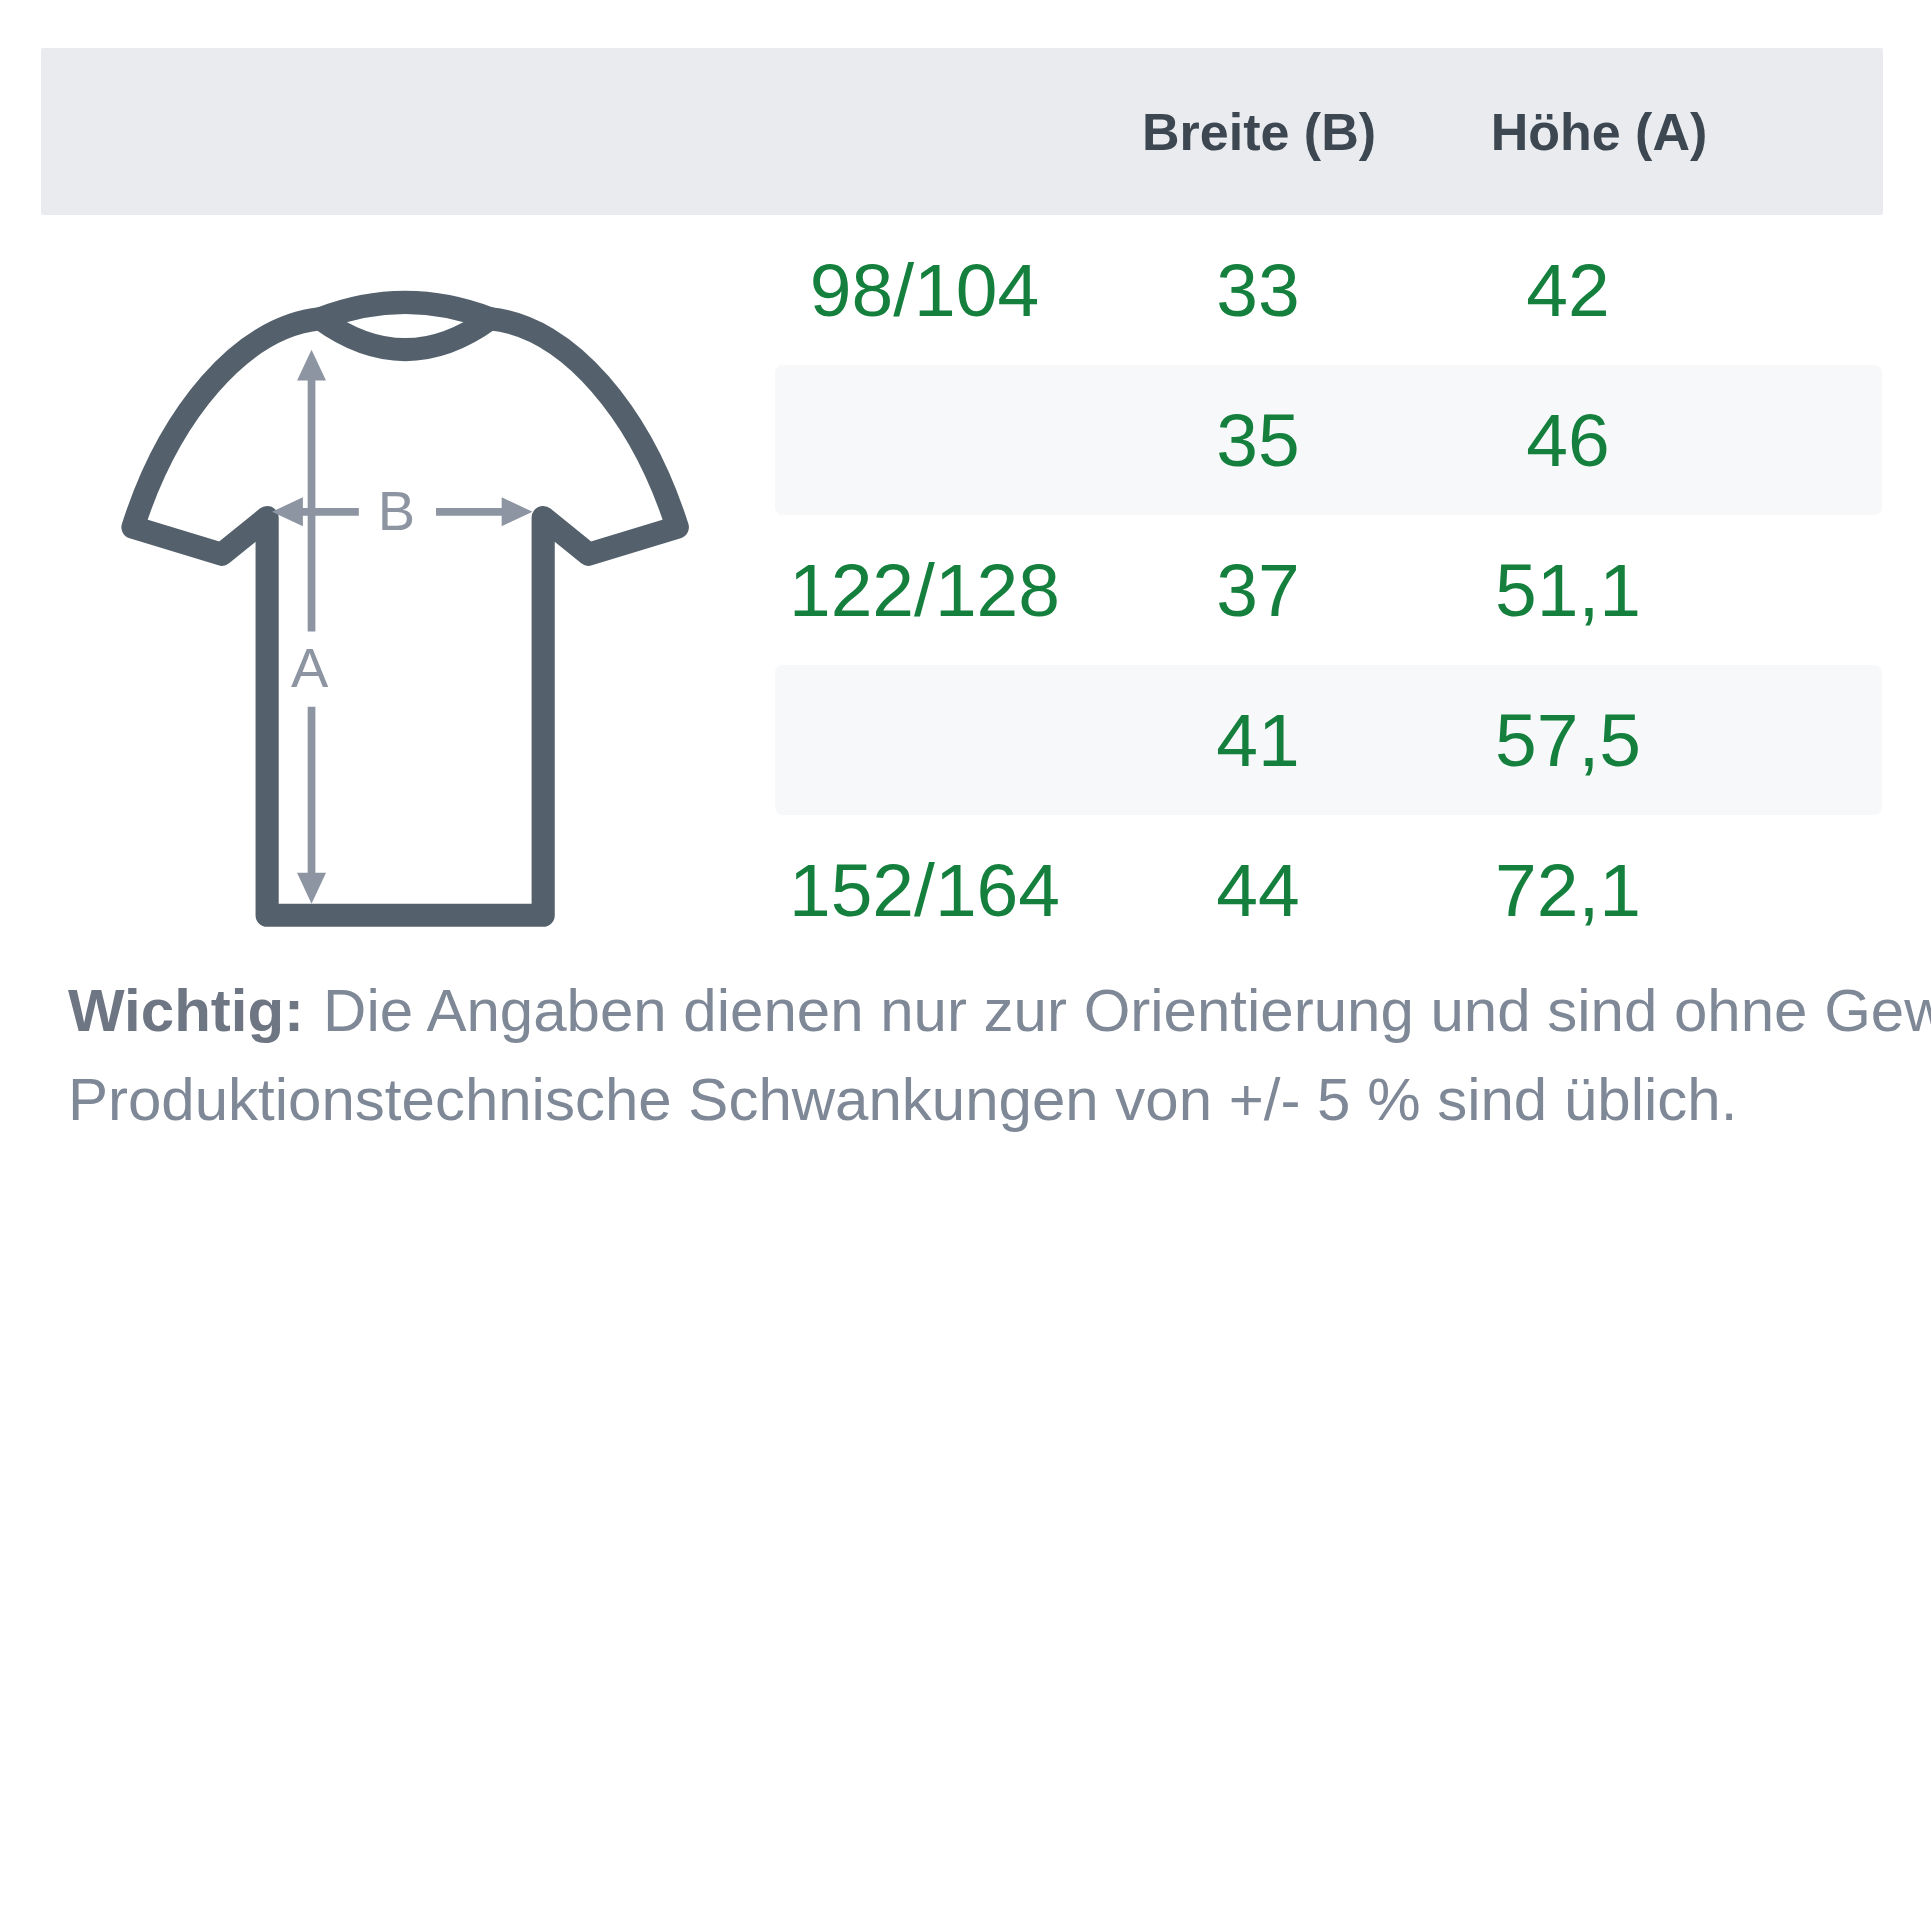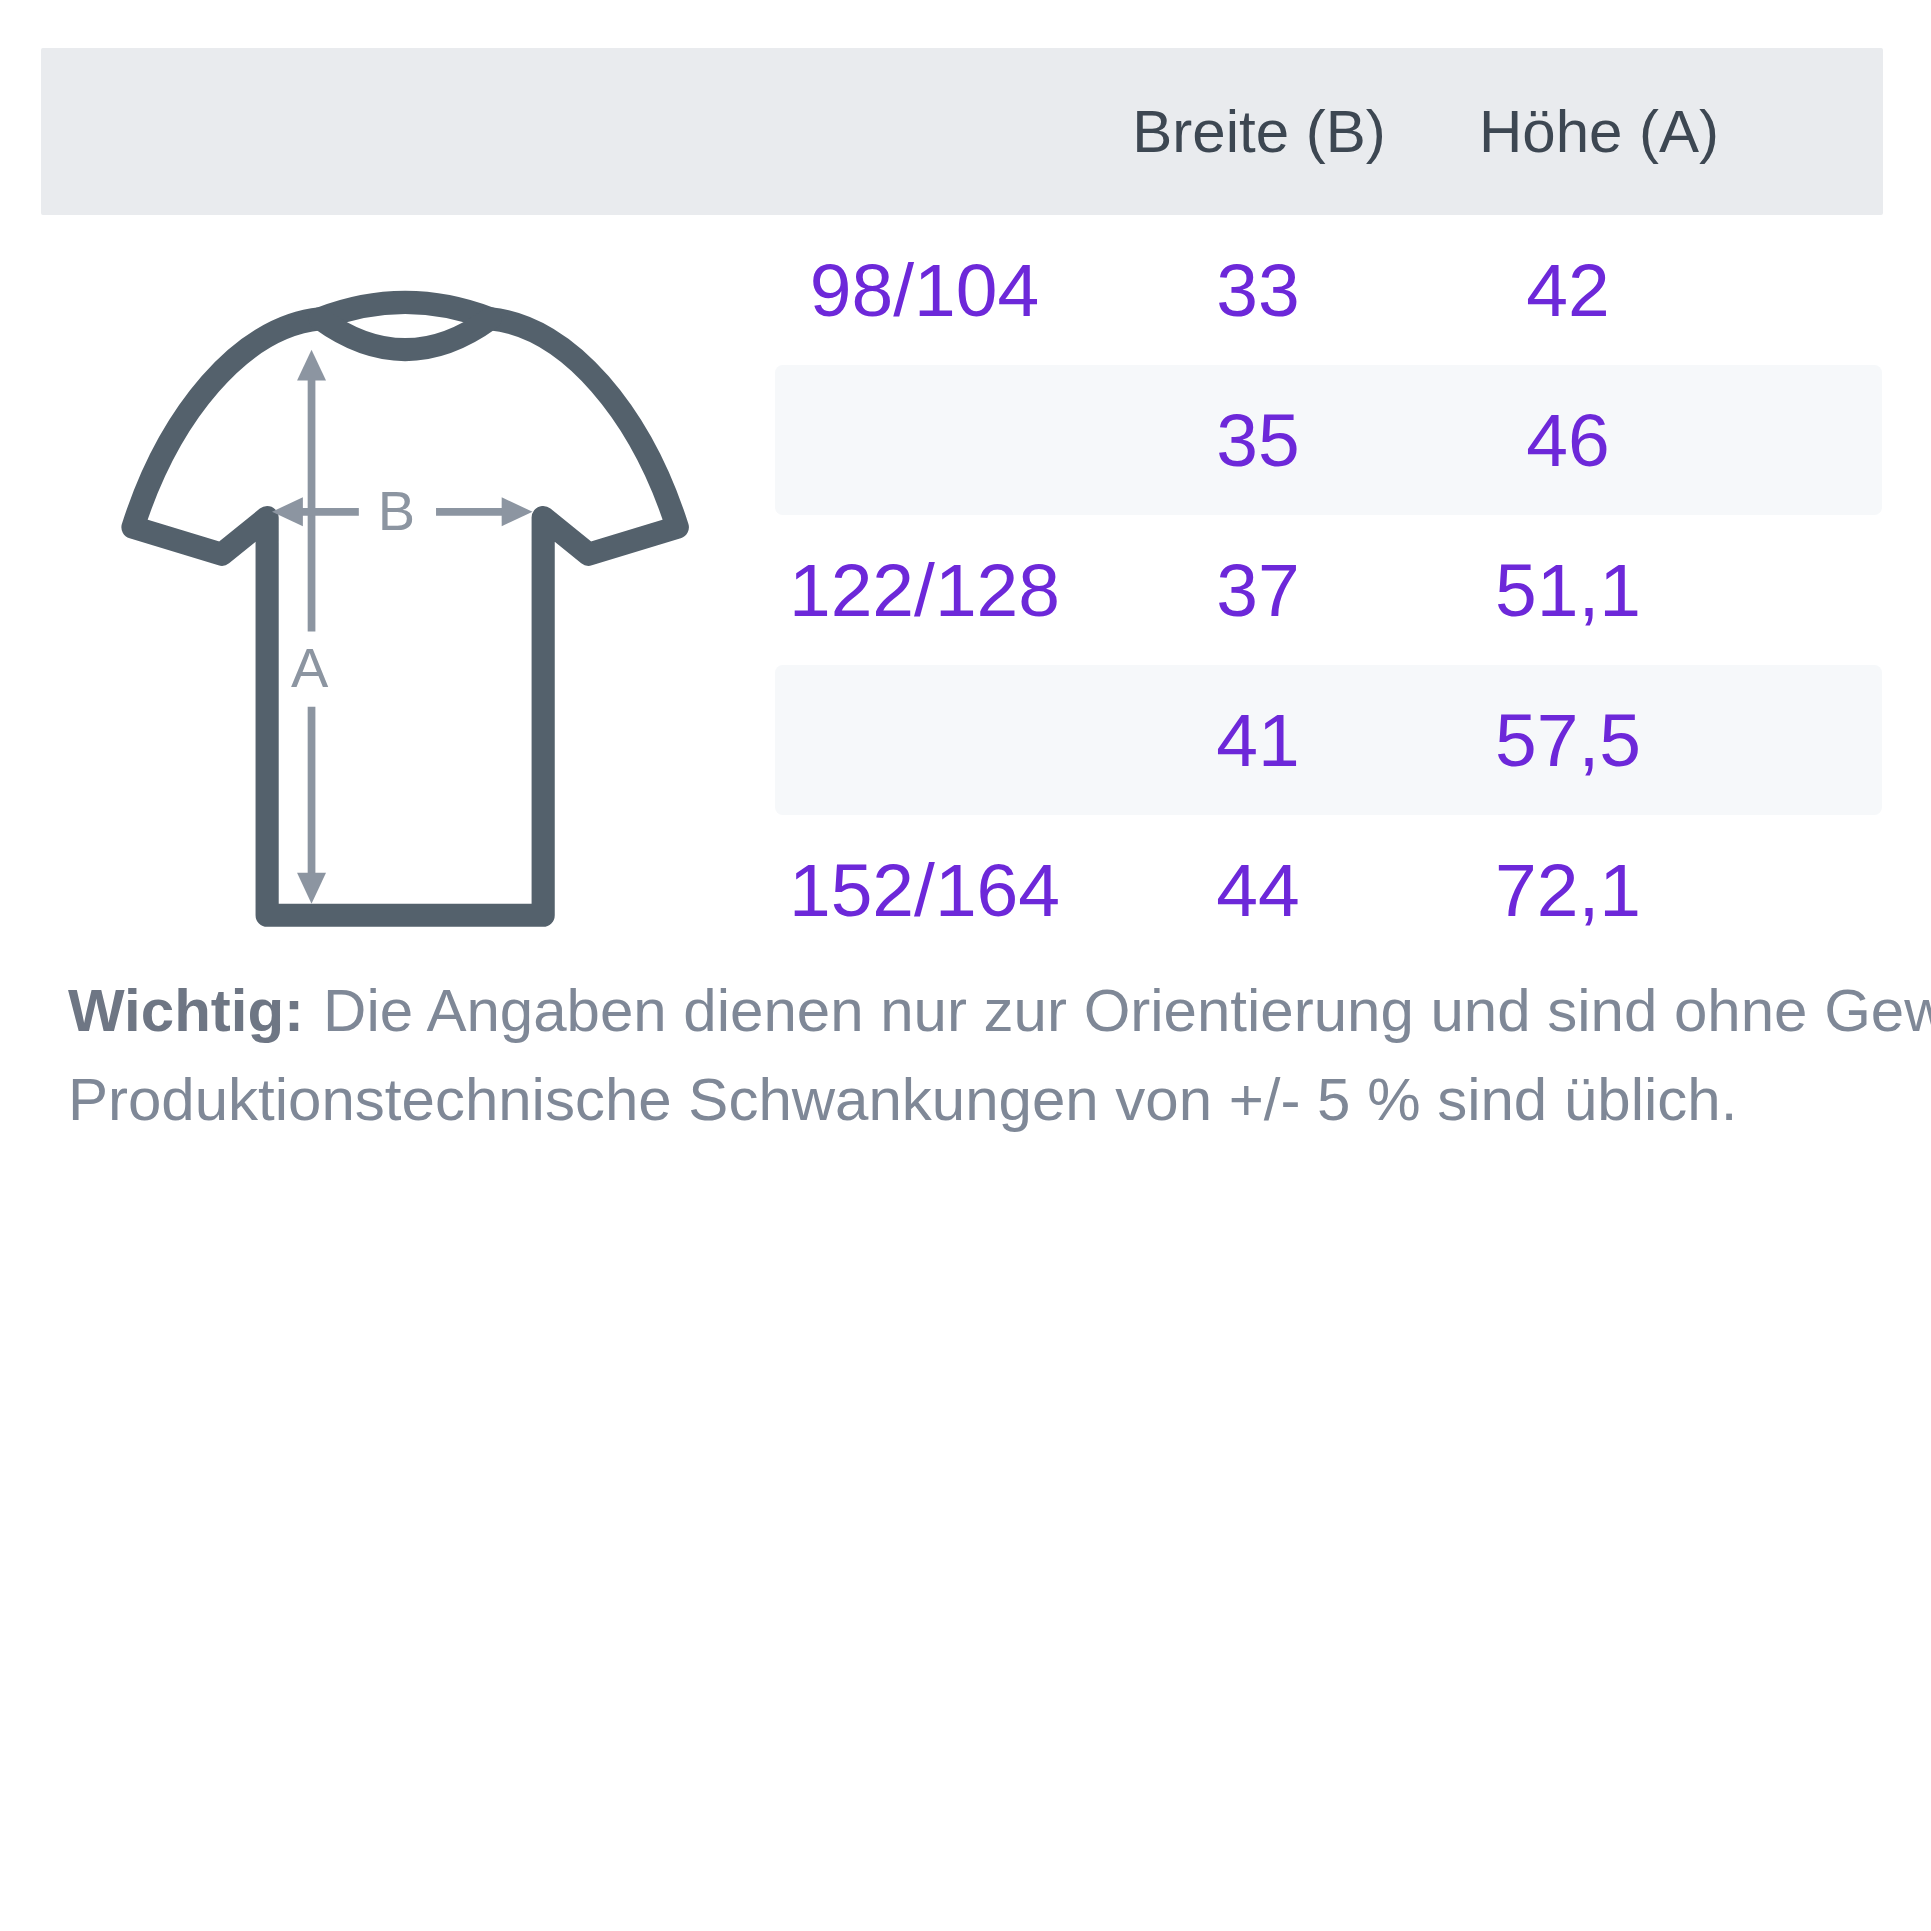--- a/index.html
+++ b/index.html
@@ -16,32 +16,32 @@
     background:#e9ebee;border-radius:1.9px;
   }
   .title{
     position:absolute;left:39px;top:0;height:100%;
     display:flex;align-items:center;
     font-size:77px;font-weight:bold;color:#3d4752;letter-spacing:0.5px;
   }
   .col-head{
     position:absolute;top:0;height:100%;width:290px;
     display:flex;align-items:center;justify-content:center;
-    font-size:60px;font-weight:normal;color:#3d4752;
+    font-size:52px;font-weight:bold;color:#3d4752;
   }
   .col-head-b{left:1073px;}
   .col-head-h{left:1413px;}
   
   .rows{position:absolute;left:775px;top:215px;width:1107px;}
   .row{position:relative;width:1107px;height:150px;}
   .row.striped{background:#f6f8fa;border-radius:7.7px;}
   .cell{
     position:absolute;top:0;height:100%;
     display:flex;align-items:center;justify-content:center;
-    font-size:75px;color:#6d28d9;
+    font-size:75px;color:#15803d;
   }
   .c-size{left:0;width:299px;}
   .c-b{left:338px;width:290px;}
   .c-h{left:648px;width:290px;}
   
   .shirt{position:absolute;left:77px;top:222px;width:637px;height:734px;}
   .shirt-line{fill:#ffffff;stroke:#54616c;stroke-width:24;stroke-linejoin:round;stroke-linecap:round;}
   .collar-line{fill:none;stroke:#54616c;stroke-width:24;stroke-linecap:round;}
   .arrow-line{fill:none;stroke:#8c95a1;stroke-width:8;}
   .arrow-head{fill:#8c95a1;stroke:none;}

